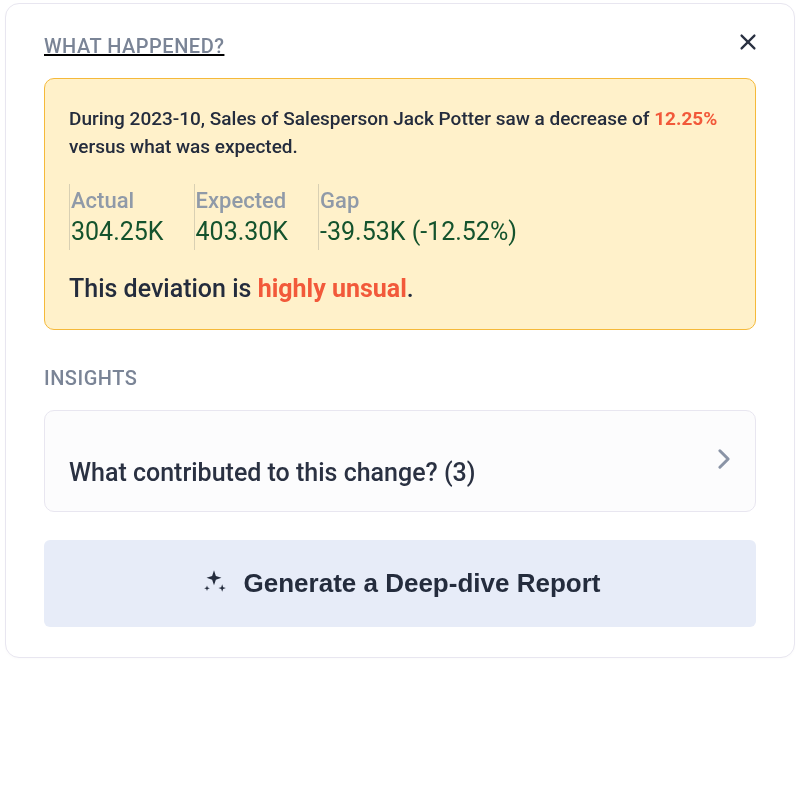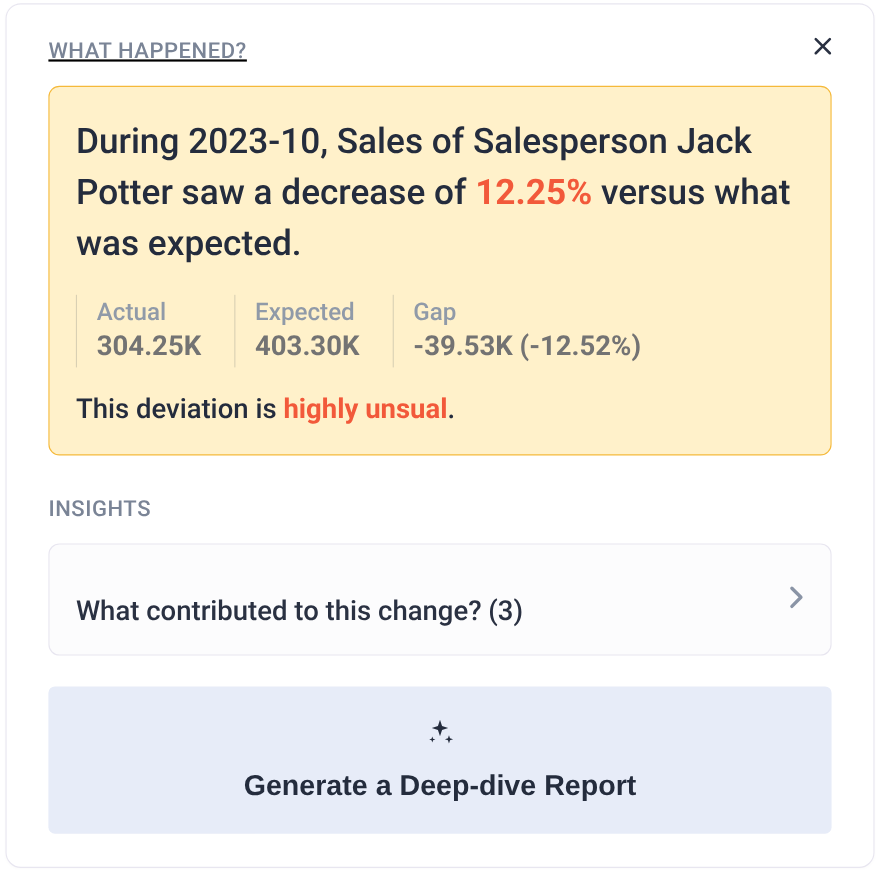--- a/index.html
+++ b/index.html
@@ -41,45 +41,45 @@
     margin-right: -6px;
   }
   .summary-box {
     background: #fff1ca;
     border: 1px solid #f5b93a;
     border-radius: 10px;
     padding: 26px 24px 26px 24px;
     margin-bottom: 36px;
   }
   .summary-text {
-    font-size: 32px;
+    font-size: 19px;
     line-height: 1.45;
     color: #242c3d;
     font-weight: 500;
     margin-bottom: 24px;
   }
   .highlight-red { color: #f2593a; font-weight: 700; }
   .stats-row {
     display: flex;
     margin-bottom: 24px;
   }
   .stat {
     border-left: 1px solid #d9d0b3;
-    padding: 4px 30px 4px 18px;
+    padding: 4px 30px 4px 1px;
   }
   .stat-label {
     font-size: 22px;
     color: #909aa8;
     font-weight: 500;
     margin-bottom: 4px;
   }
   .stat-value {
     font-size: 25px;
-    color: #737373;
-    font-weight: 700;
+    color: #14532d;
+    font-weight: 400;
   }
   .deviation-text {
     font-size: 25px;
     color: #242c3d;
     font-weight: 500;
   }
   .insight-row {
     border: 1px solid #e8e6f0;
     border-radius: 10px;
     padding: 24px 24px;
@@ -116,21 +116,20 @@
     width: 100%;
     background: #e7ecf8;
     border: none;
     border-radius: 6px;
     padding: 28px 0;
     display: flex;
     align-items: center;
     justify-content: center;
     gap: 16px;
     cursor: pointer;
-    flex-direction: column;
   }
   .deep-dive-label {
     font-size: 26px;
     font-weight: 700;
     color: #242c3d;
   }
   .sparkle { color: #242c3d; }
 </style>
 </head>
 <body>

